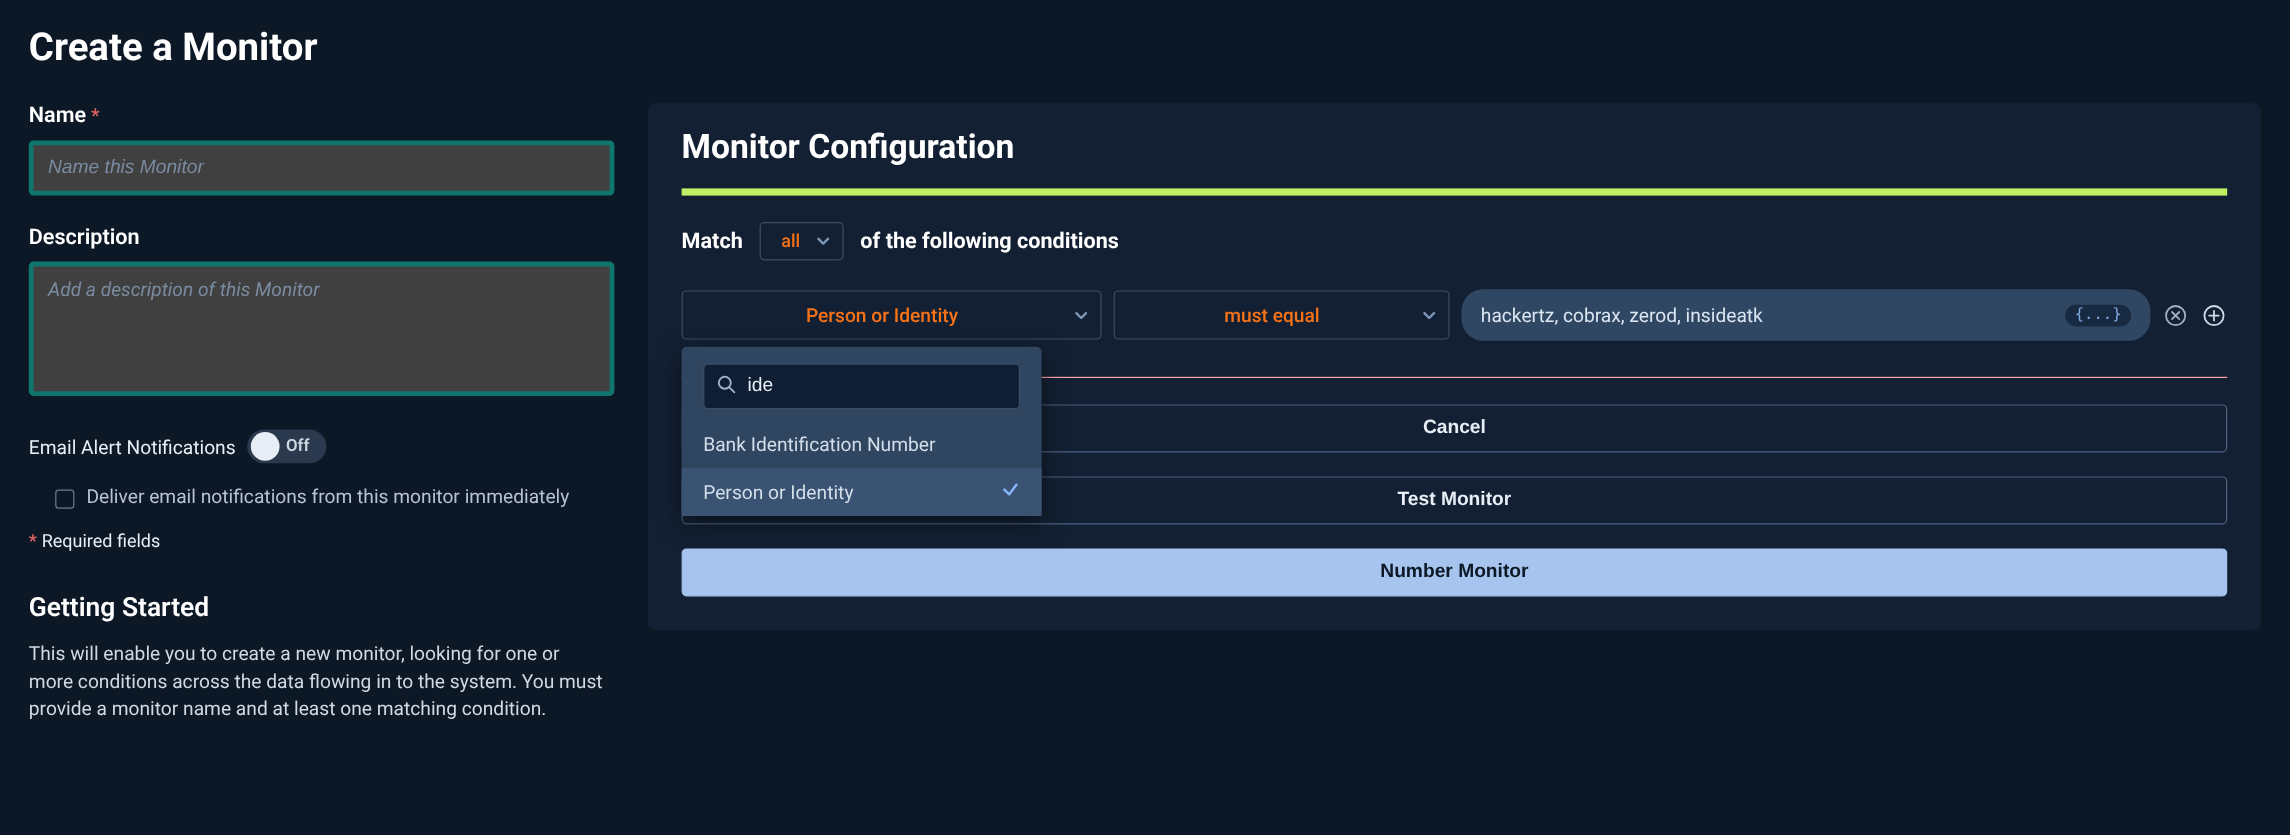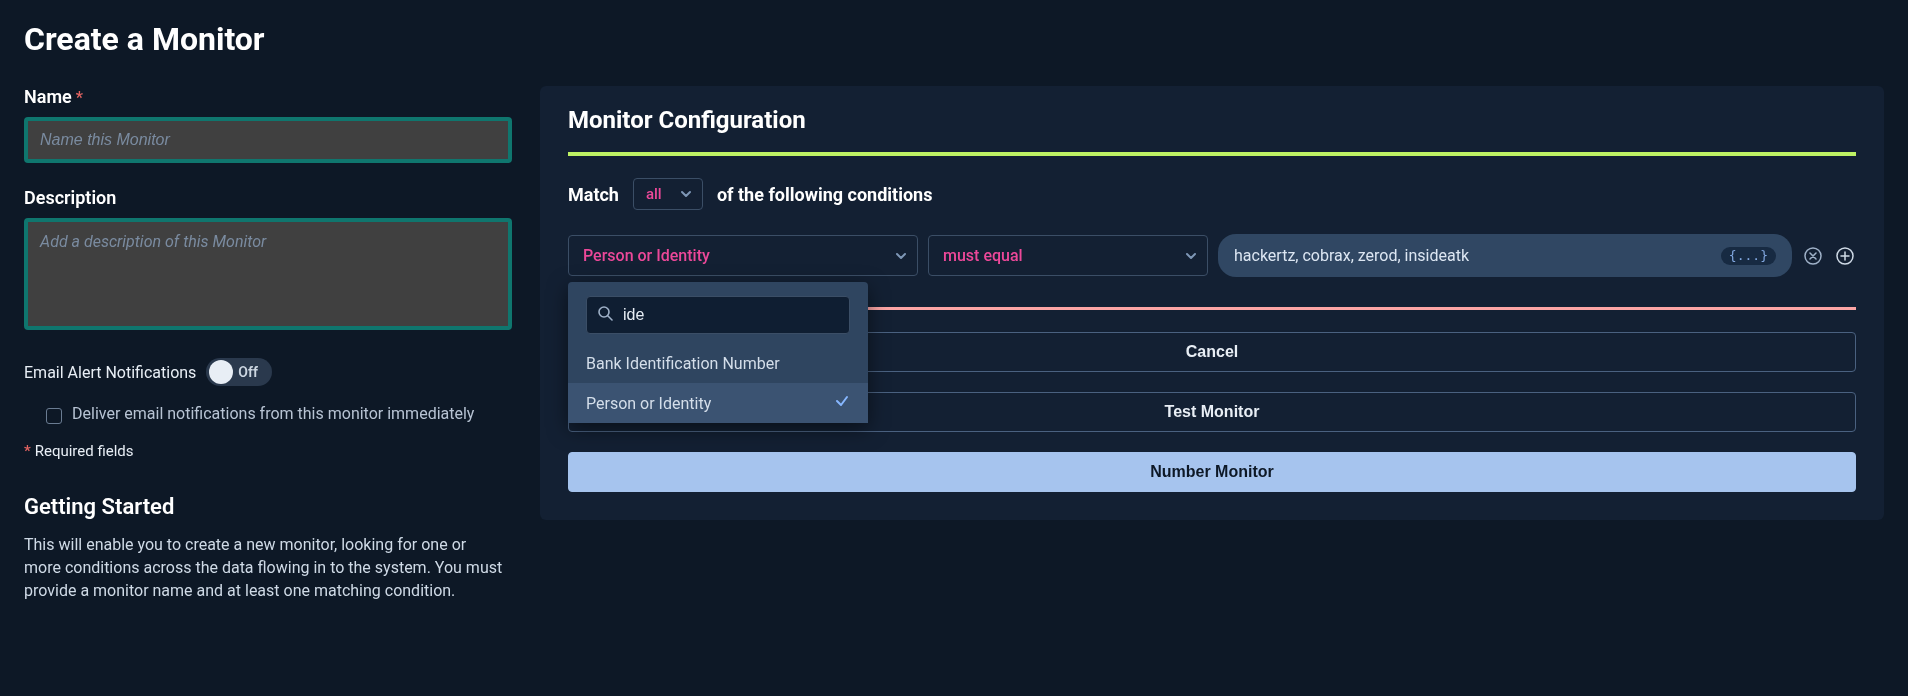--- a/index.html
+++ b/index.html
@@ -117,64 +117,65 @@
     max-width: 480px;
   }
   
   .config-panel {
     background: #132033;
     border-radius: 6px;
     padding: 20px 28px 28px 28px;
     width: 100%;
   }
   .config-title {
-    font-size: 24px;
+    font-size: 28px;
     font-weight: 700;
     color: #ffffff;
     padding-bottom: 18px;
-    border-bottom: 4px solid #bef264;
+    border-bottom: 6px solid #bef264;
     margin-bottom: 22px;
   }
   .match-row {
     display: flex;
     align-items: center;
     gap: 14px;
     font-size: 18px;
     font-weight: 700;
     color: #ffffff;
     margin-bottom: 24px;
   }
   .select-pill {
     background: #132033;
     border: 1px solid #3b4e66;
     border-radius: 4px;
     padding: 6px 30px 6px 12px;
     font-size: 15px;
     font-weight: 500;
-    color: #ec4899;
+    color: #f97316;
     position: relative;
     cursor: pointer;
     min-width: 70px;
+    text-align: center;
   }
   .select-pill.wide { min-width: 280px; padding: 10px 30px 10px 14px; font-size: 16px; }
   .chev {
     position: absolute;
     right: 10px;
     top: 50%;
     transform: translateY(-50%);
     width: 12px; height: 12px;
     pointer-events: none;
   }
   .chev svg { display:block; }
   .condition-row {
     display: flex;
     align-items: center;
     gap: 10px;
     padding-bottom: 30px;
-    border-bottom: 3px solid #fca5a5;
+    border-bottom: 1px solid #fca5a5;
     margin-bottom: 22px;
     position: relative;
   }
   .value-pill {
     background: #304763;
     border-radius: 18px;
     padding: 12px 16px;
     color: #dce6f2;
     display: flex;
     align-items: center;

